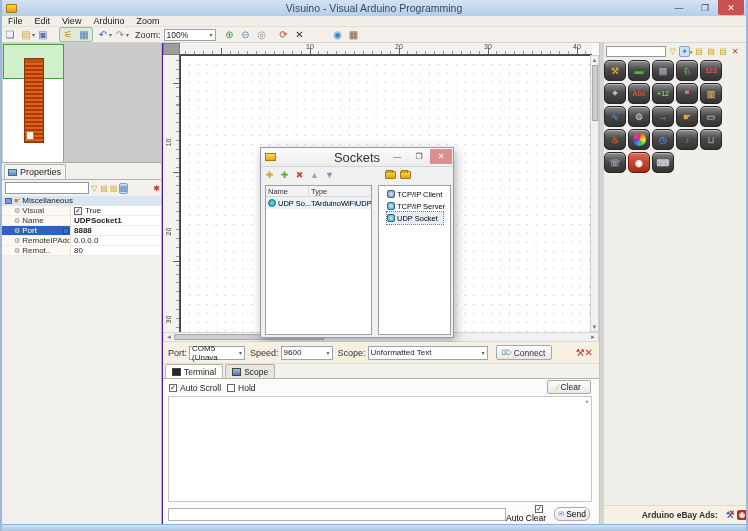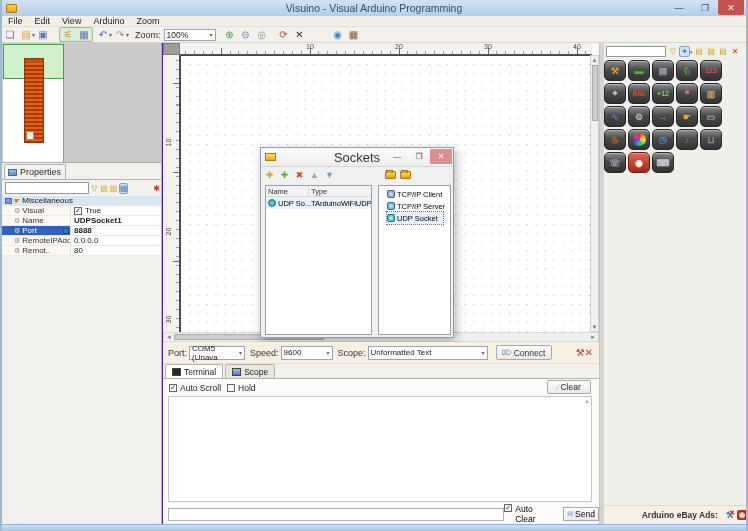--- a/index.html
+++ b/index.html
@@ -143,21 +143,21 @@
   .term-controls { position:absolute; left:0; top:0; width:100%; height:17px; display:flex; align-items:center; font-size:8.5px; color:#222; }
   .term-controls .cb-wrap { display:flex; align-items:center; margin-left:6px; }
   .clear-btn { position:absolute; right:8px; top:1px; width:44px; height:14px; background:linear-gradient(#fdfdfd,#e8e8e8);
     border:1px solid #a8a8a8; border-radius:2px; display:flex; align-items:center; justify-content:center; font-size:8.5px; }
   .clear-btn .broom { color:#d8a020; margin-right:2px; font-size:8px; }
   .term-output { position:absolute; left:5px; top:17px; width:424px; height:106px; background:#fff; border:1px solid #c6c6c6; }
   .term-output .scroll-up { position:absolute; right:1px; top:1px; font-size:6px; color:#aaa; }
   .term-input-row { position:absolute; left:0px; top:126px; width:436px; height:18px; display:flex; align-items:center; font-size:8.5px; }
   .term-input { width:338px; height:13px; margin-left:5px; background:#fff; border:1px solid #b0b0b0; }
   .send-btn { width:36px; height:14px; margin-left:8px; background:linear-gradient(#fdfdfd,#e8e8e8);
-    border:1px solid #a8a8a8; border-radius:0; display:flex; align-items:center; justify-content:center; font-size:8.5px; }
+    border:1px solid #a8a8a8; border-radius:6px; display:flex; align-items:center; justify-content:center; font-size:8.5px; }
   .send-btn .envelope { font-size:7px; color:#5878b8; margin-right:2px; }
 
   
   .right-panel { position:absolute; left:597px; top:43px; width:151px; height:481px; background:#f0efeb; border-left:1px solid #c6c3bd; }
   .rp-splitter { position:absolute; left:0; top:0; width:4px; height:481px; background:#d6d4cf; }
   .rp-toolbar { position:absolute; left:4px; top:1px; width:147px; height:15px; display:flex; align-items:center; }
   .rp-search { width:60px; height:11px; background:#fff; border:1px solid #8d98a5; margin-left:2px; font-size:8px; }
   .palette-grid { position:absolute; left:3px; top:16px; width:123px; display:flex; flex-wrap:wrap; }
   .pal-btn { width:22px; height:21px; margin:1px; border-radius:5px; background:linear-gradient(#8d8d8d,#4a4a4a 45%,#333);
     border:1px solid #262626; box-shadow:inset 0 1px 0 rgba(255,255,255,.35); display:flex; align-items:center; justify-content:center;
@@ -429,21 +429,21 @@
       <div class="clear-btn">
         <span class="broom">∕</span>
         <span>Clear</span>
       </div>
     </div>
     <div class="term-output">
       <span class="scroll-up">▲</span>
     </div>
     <div class="term-input-row">
       <input class="term-input" value="" style="">
-      <span class="cb-wrap" style="display:flex;align-items:flex-start;">
+      <span class="cb-wrap" style="display:flex;align-items:flex-end;flex-direction:column;">
         <span class="checkbox">✓</span>
         <span>Auto Clear</span>
       </span>
       <div class="send-btn">
         <span class="envelope">✉</span>
         <span>Send</span>
       </div>
     </div>
   </div>
 

